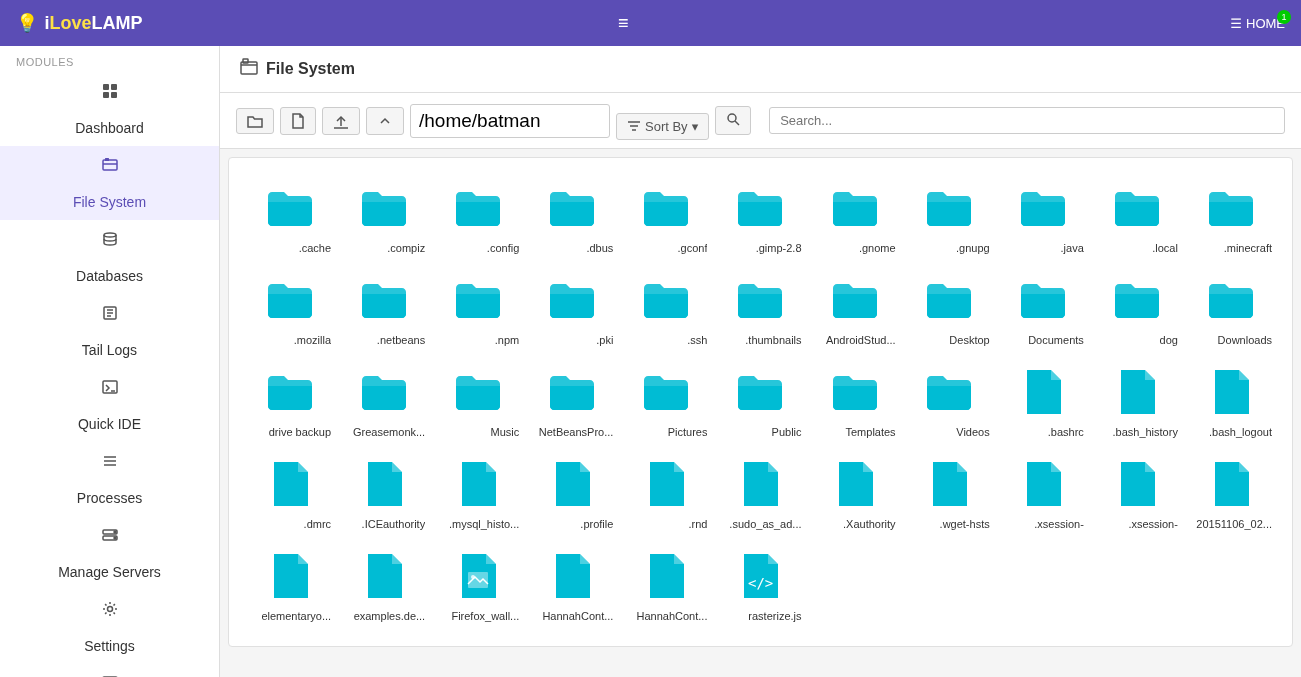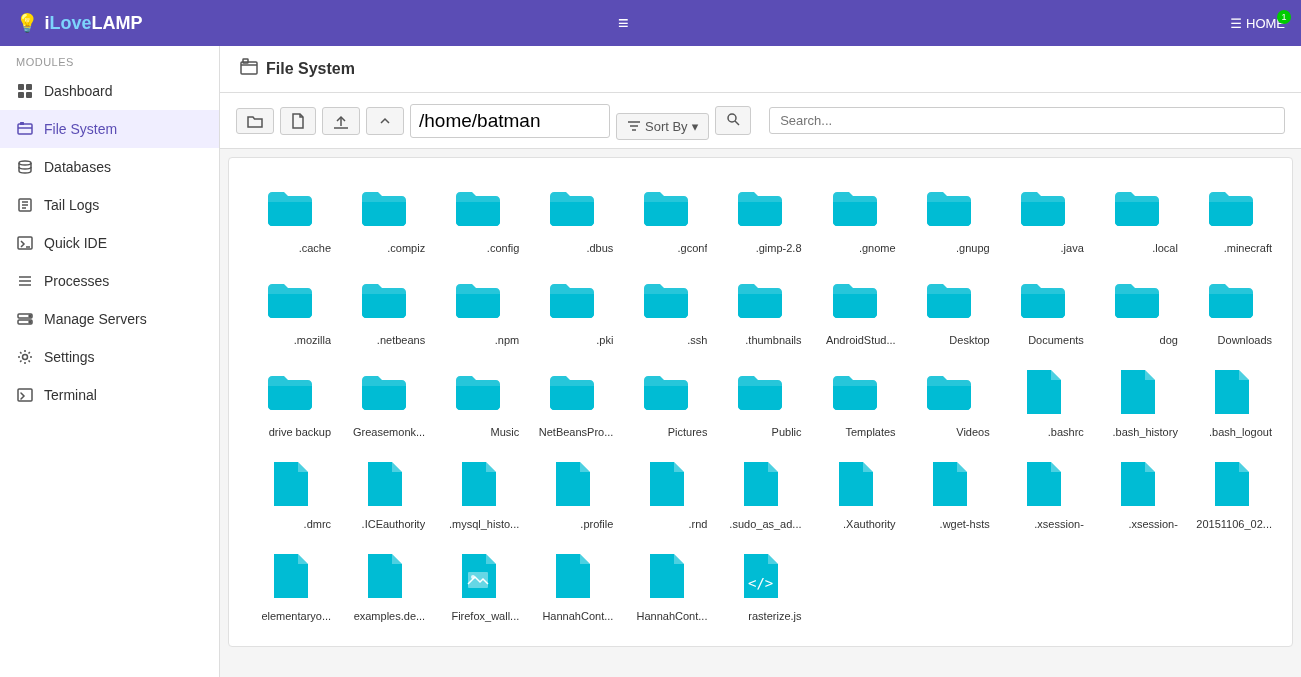--- a/index.html
+++ b/index.html
@@ -16,21 +16,21 @@
       flex-shrink: 0;
     }
     .navbar-brand {
       display: flex;
       align-items: center;
       gap: 6px;
       font-size: 18px;
       font-weight: bold;
       flex: 1;
     }
-    .navbar-brand .love { color: #7dd3fc; margin-top: 28px; }
+    .navbar-brand .love { color: #fde047; margin-top: 28px; }
     .navbar-hamburger {
       font-size: 18px;
       cursor: pointer;
       padding: 4px 10px;
     }
     .navbar-home {
       display: flex;
       align-items: center;
       gap: 4px;
       font-size: 13px;
@@ -70,26 +70,27 @@
     .sidebar-section-label {
       padding: 10px 16px 4px;
       font-size: 11px;
       color: #999;
       text-transform: uppercase;
       letter-spacing: 0.5px;
     }
     .sidebar-item {
       display: flex;
       align-items: center;
-      gap: 10px;
+      gap: 20px;
       padding: 10px 16px;
       cursor: pointer;
       font-size: 14px;
       color: #333;
       transition: background 0.15s;
+      flex-direction: column;
     }
     .sidebar-item.active { background: #f0eeff; color: #5b4db5; }
     .sidebar-icon {
       width: 18px;
       height: 18px;
       display: flex;
       align-items: center;
       justify-content: center;
       color: #555;
     }

